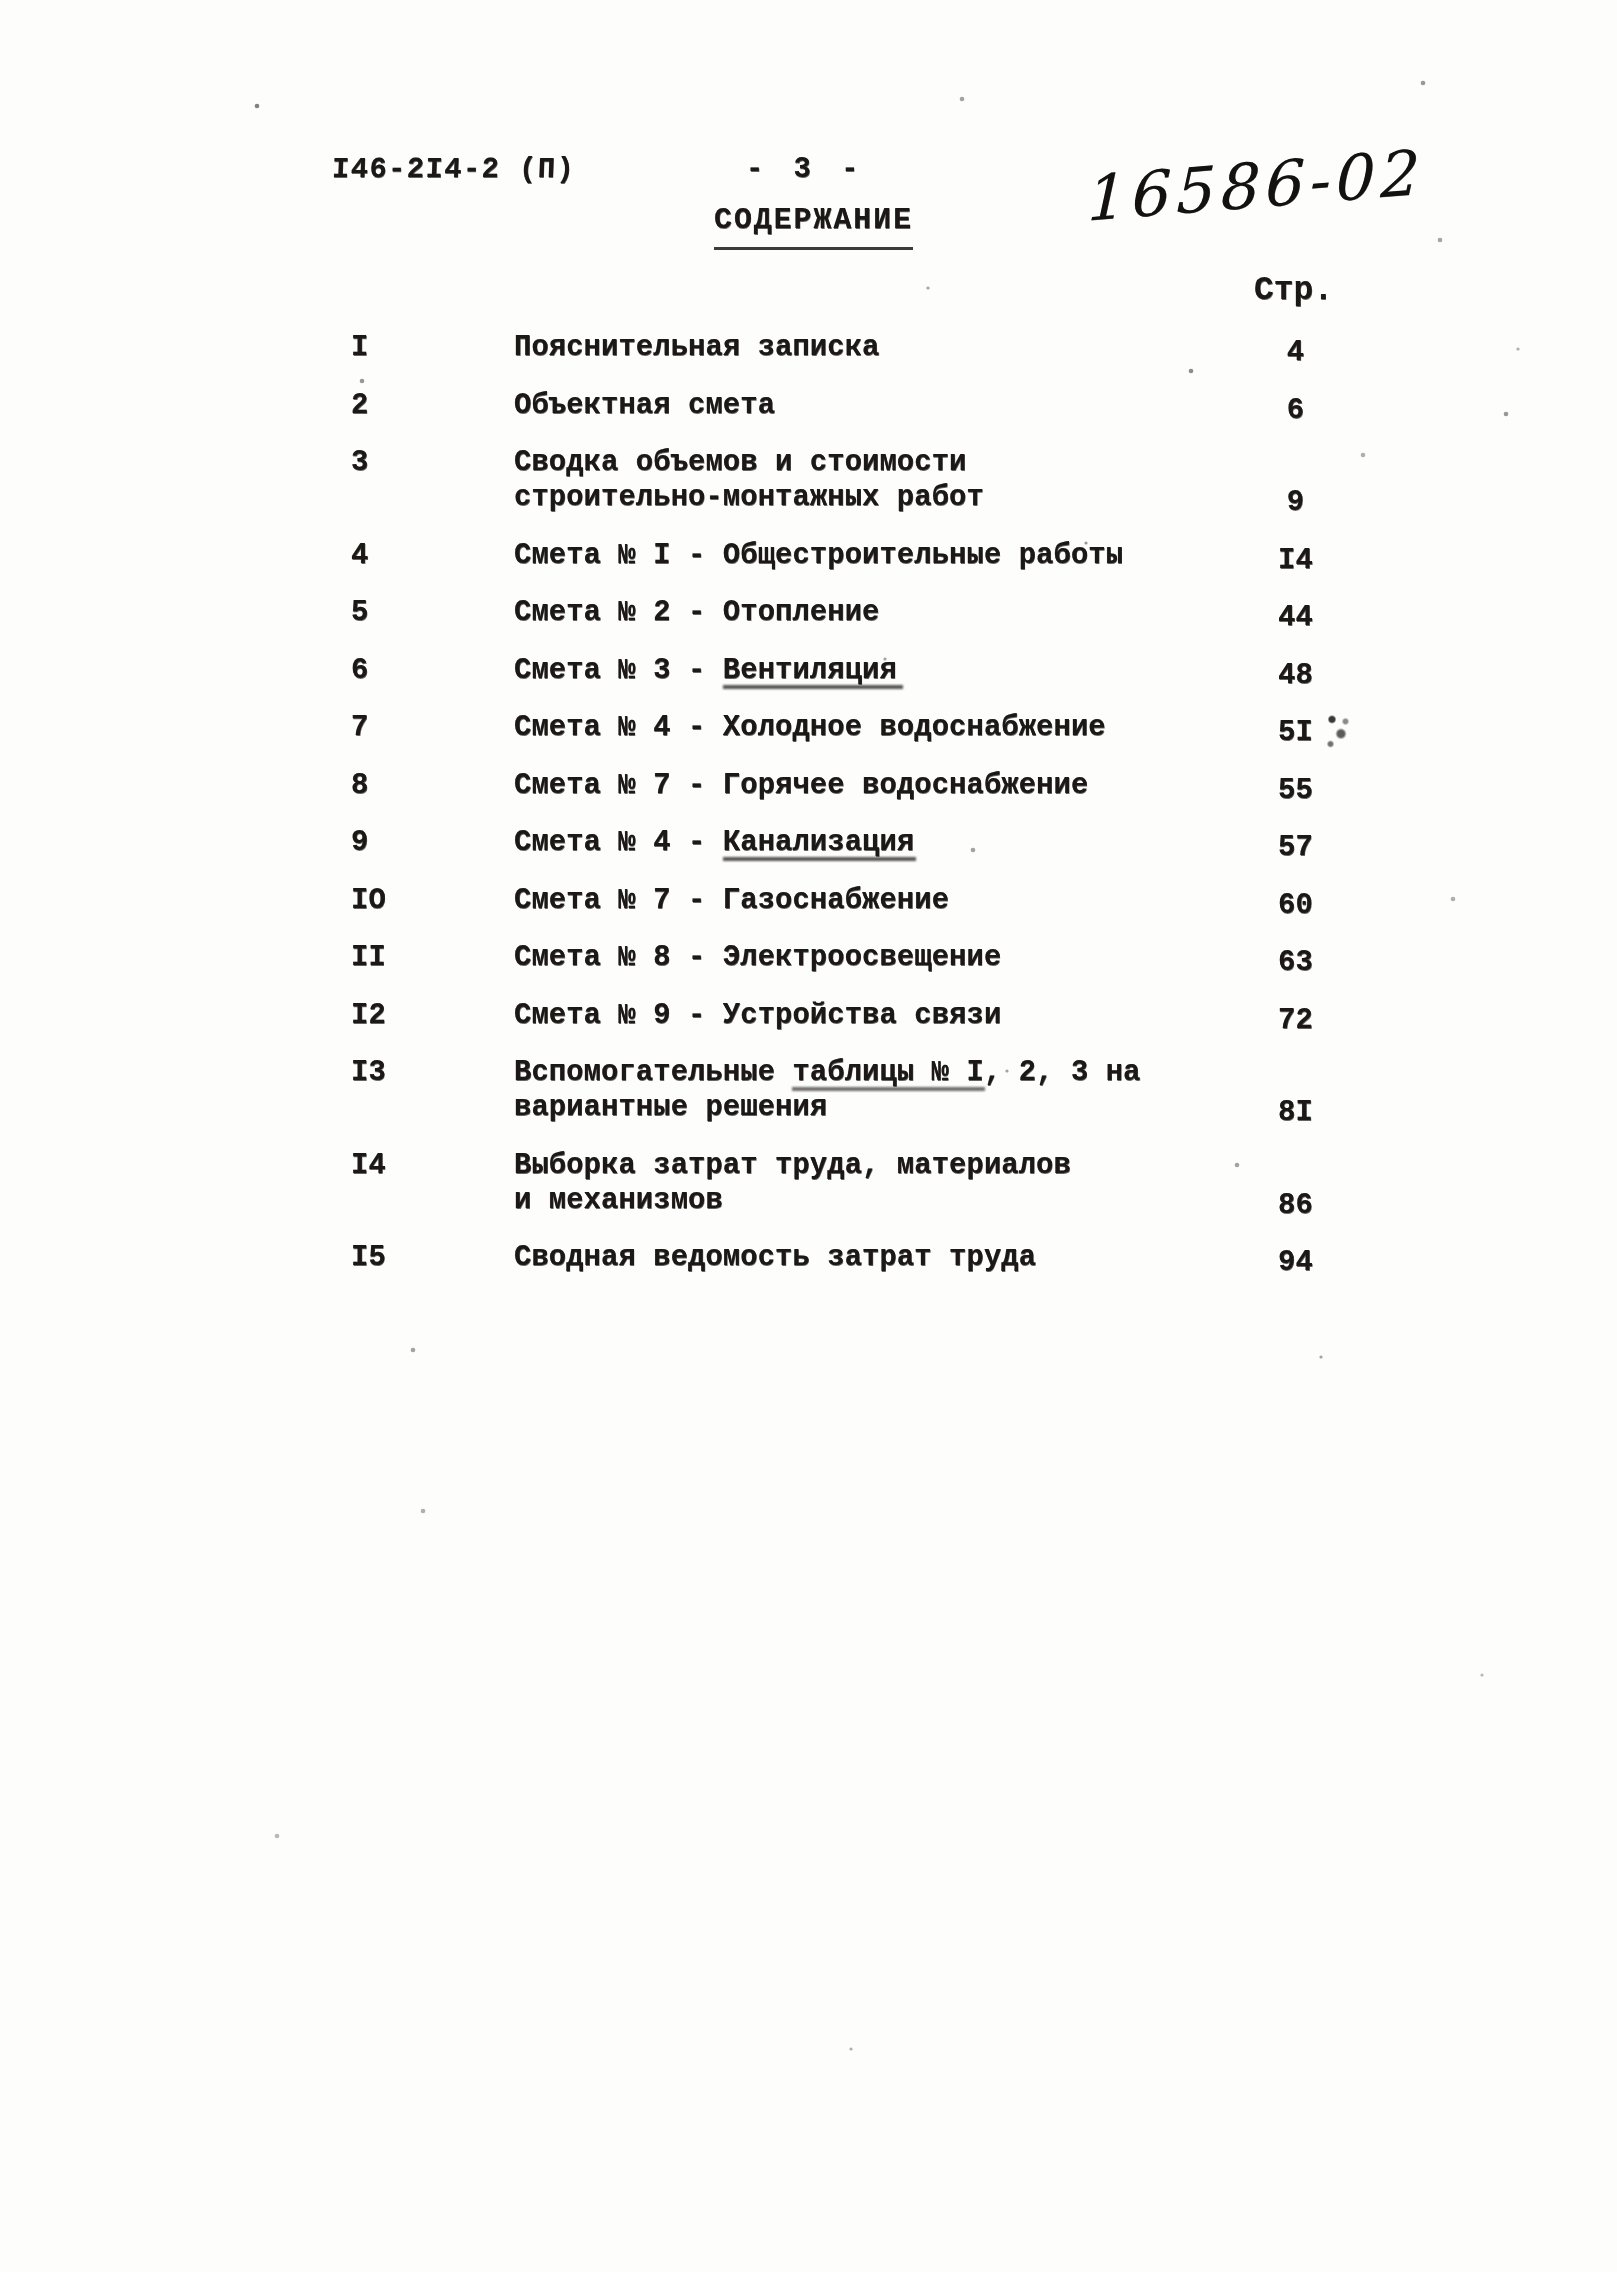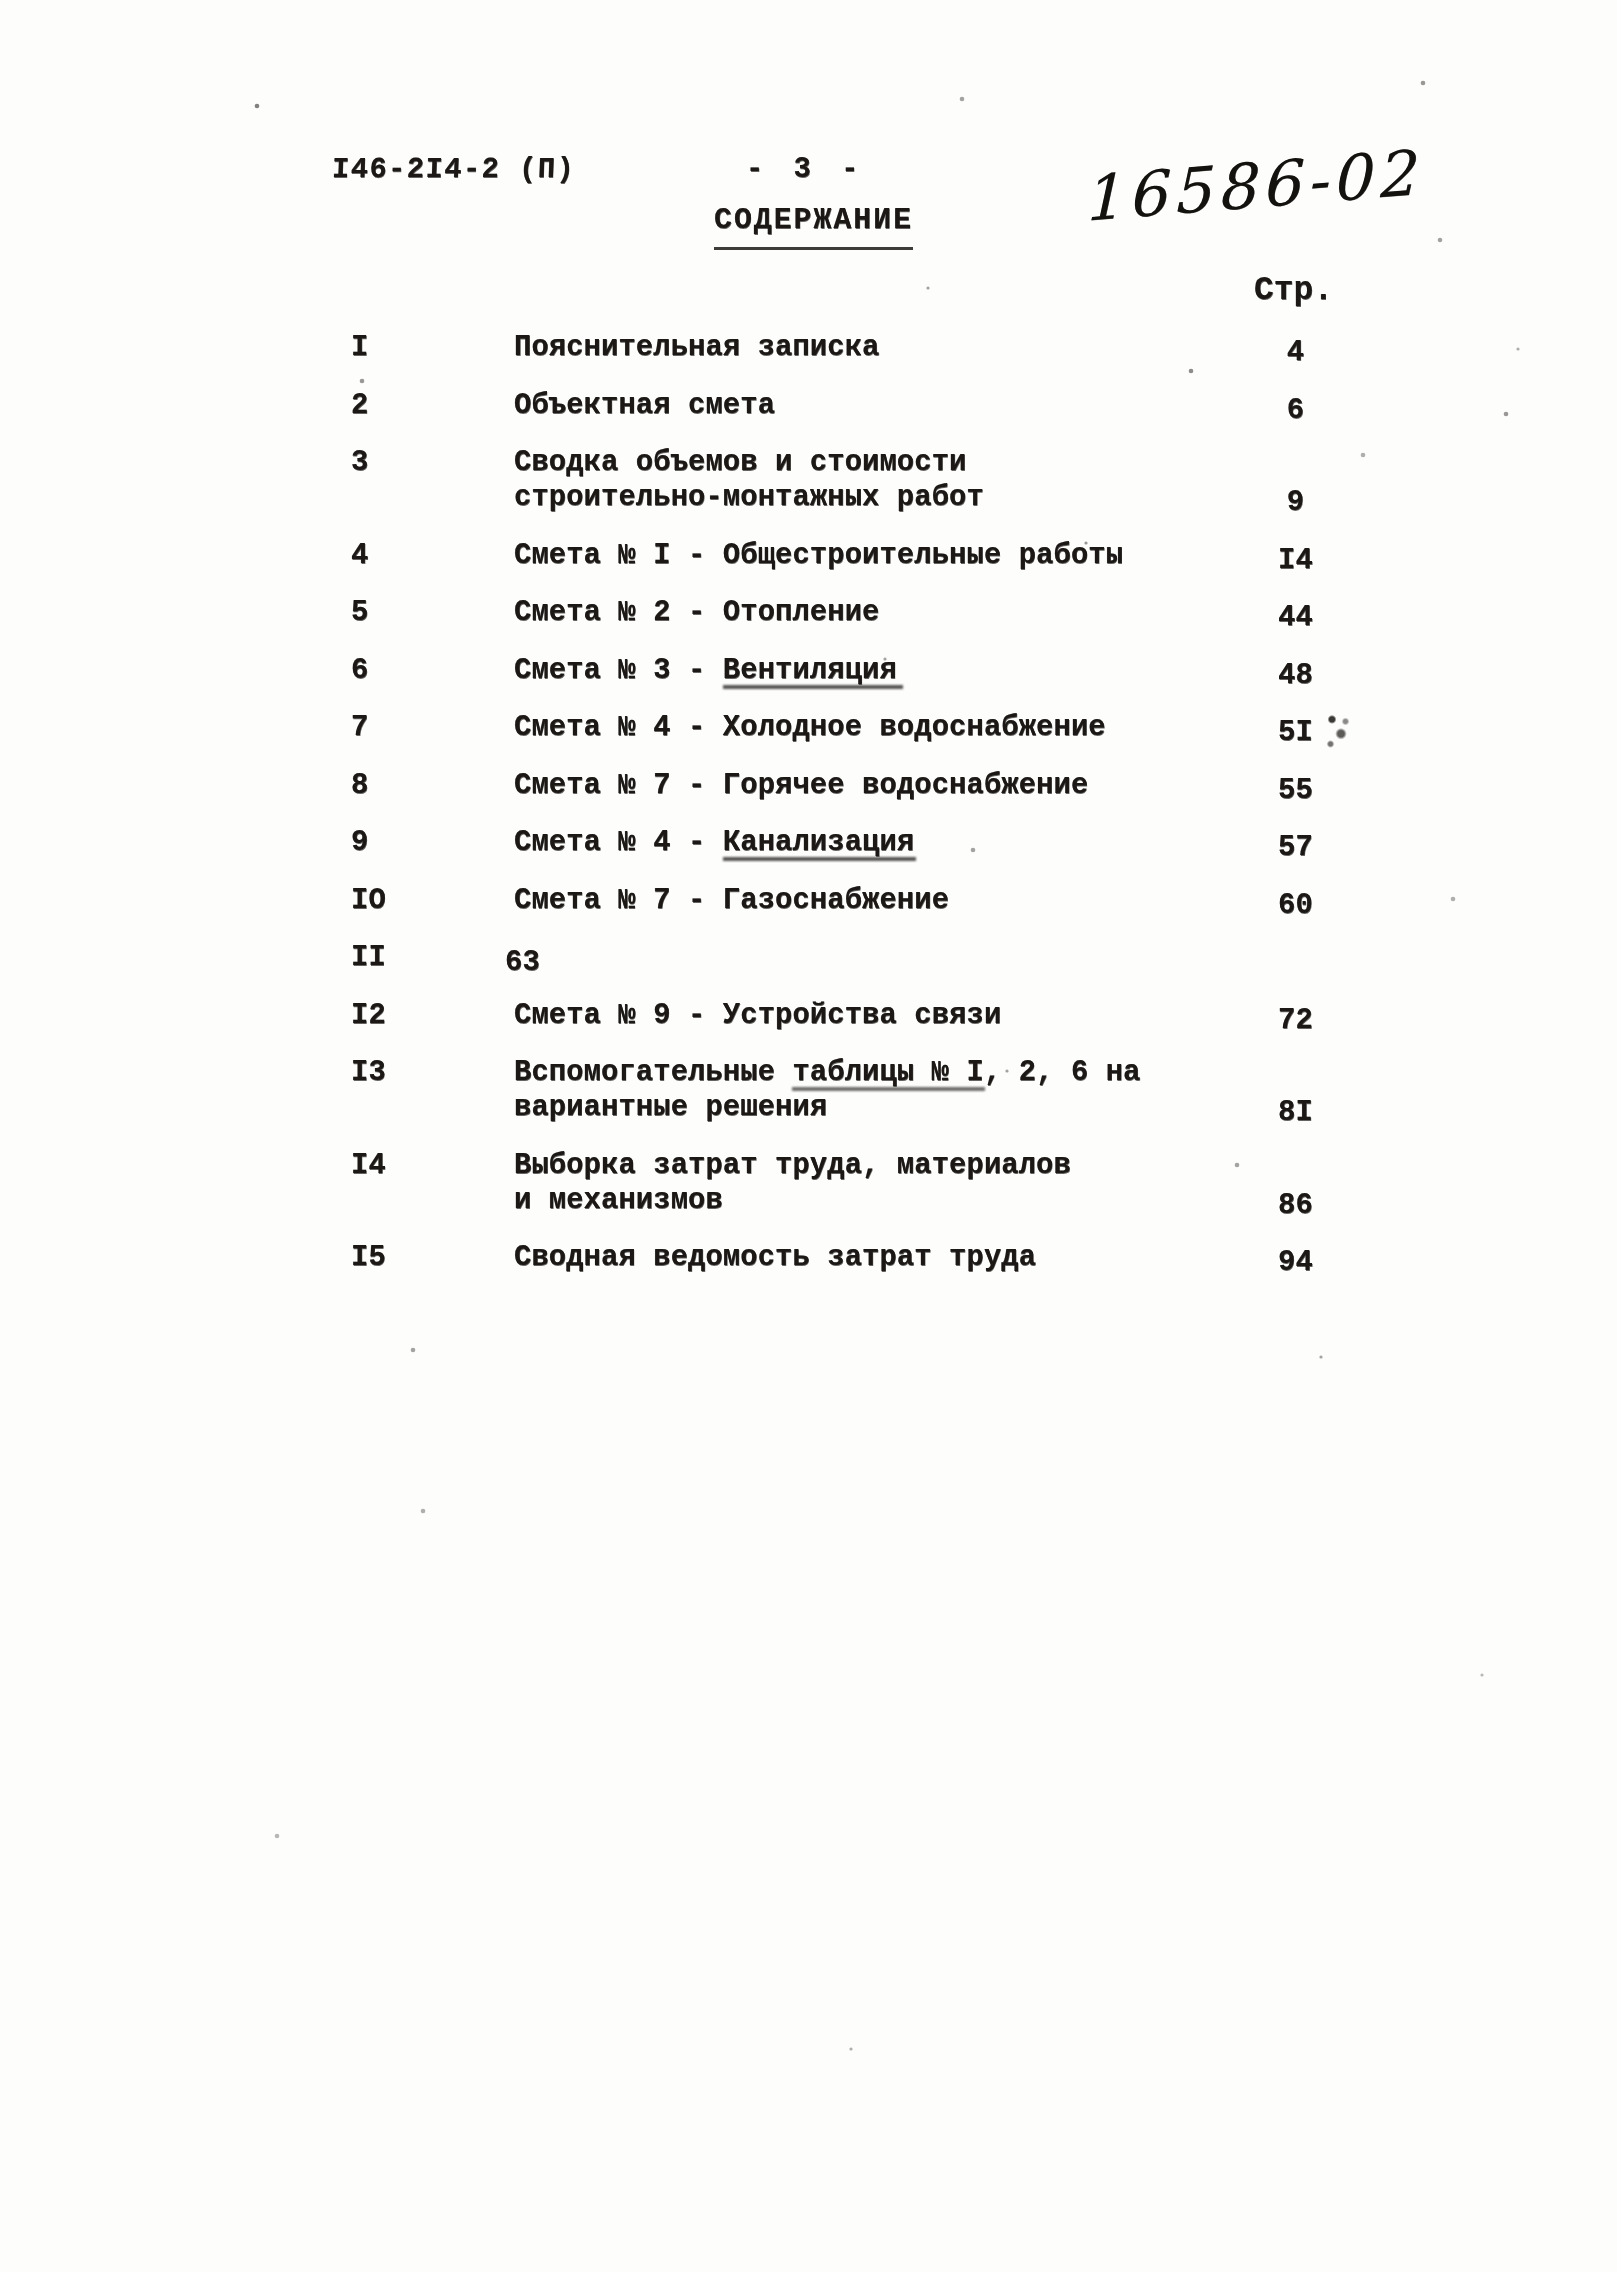--- a/index.html
+++ b/index.html
@@ -189,32 +189,33 @@
   </div>
 
   <div class="row">
     <span class="num tw">IO</span>
     <span class="t tw"><div>Смета № 7 - Газоснабжение</div></span>
     <span class="pg tw">60</span>
   </div>
 
   <div class="row">
     <span class="num tw">II</span>
+    <span class="t tw"><div>Смета № 8 - Электроосвещение</div></span>
     <span class="pg tw">63</span>
   </div>
 
   <div class="row">
     <span class="num tw">I2</span>
     <span class="t tw"><div>Смета № 9 - Устройства связи</div></span>
     <span class="pg tw">72</span>
   </div>
 
   <div class="row">
     <span class="num tw">I3</span>
-    <span class="t tw"><div>Вспомогательные таблицы № I, 2, 6 на</div><div>вариантные решения</div></span>
+    <span class="t tw"><div>Вспомогательные таблицы № I, 2, 3 на</div><div>вариантные решения</div></span>
     <span class="pg tw">8I</span>
   </div>
 
   <div class="row">
     <span class="num tw">I4</span>
     <span class="t tw"><div>Выборка затрат труда, материалов</div><div>и механизмов</div></span>
     <span class="pg tw">86</span>
   </div>
 
   <div class="row">

